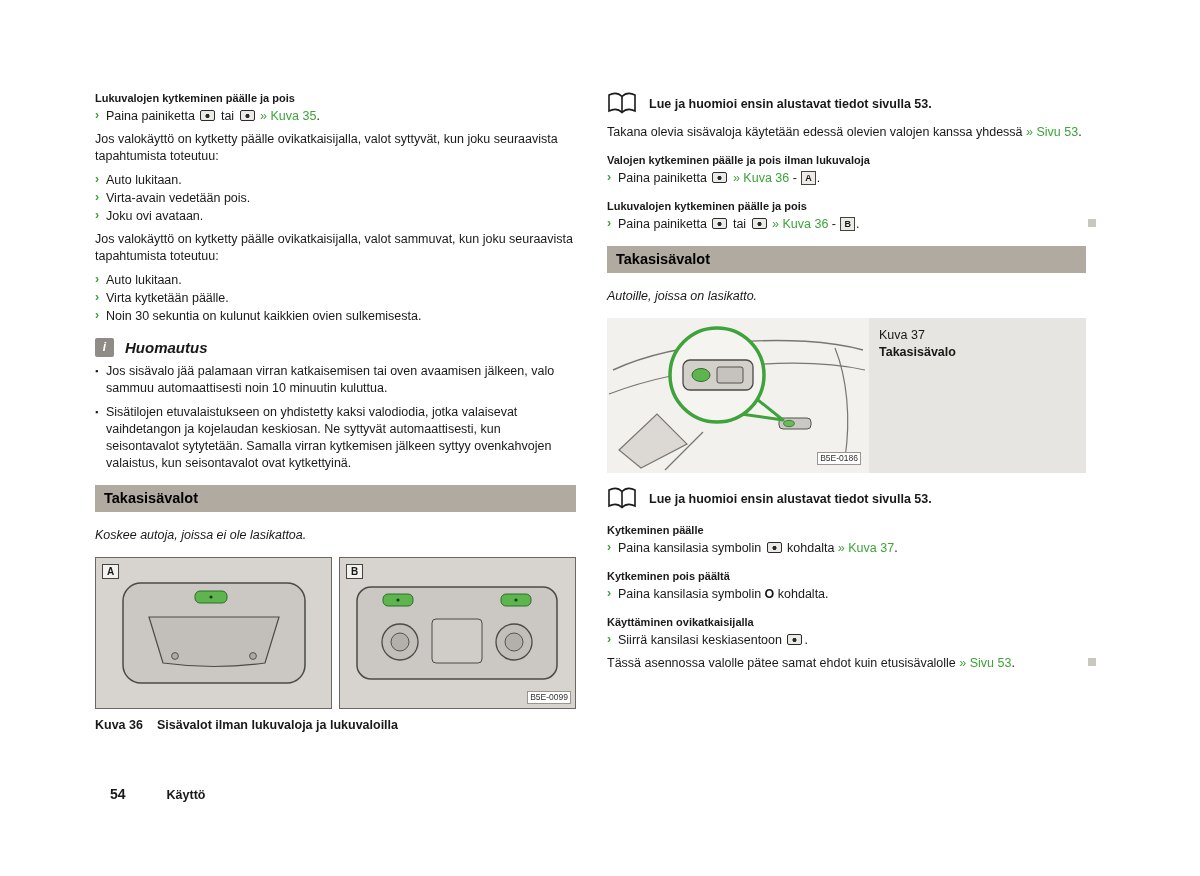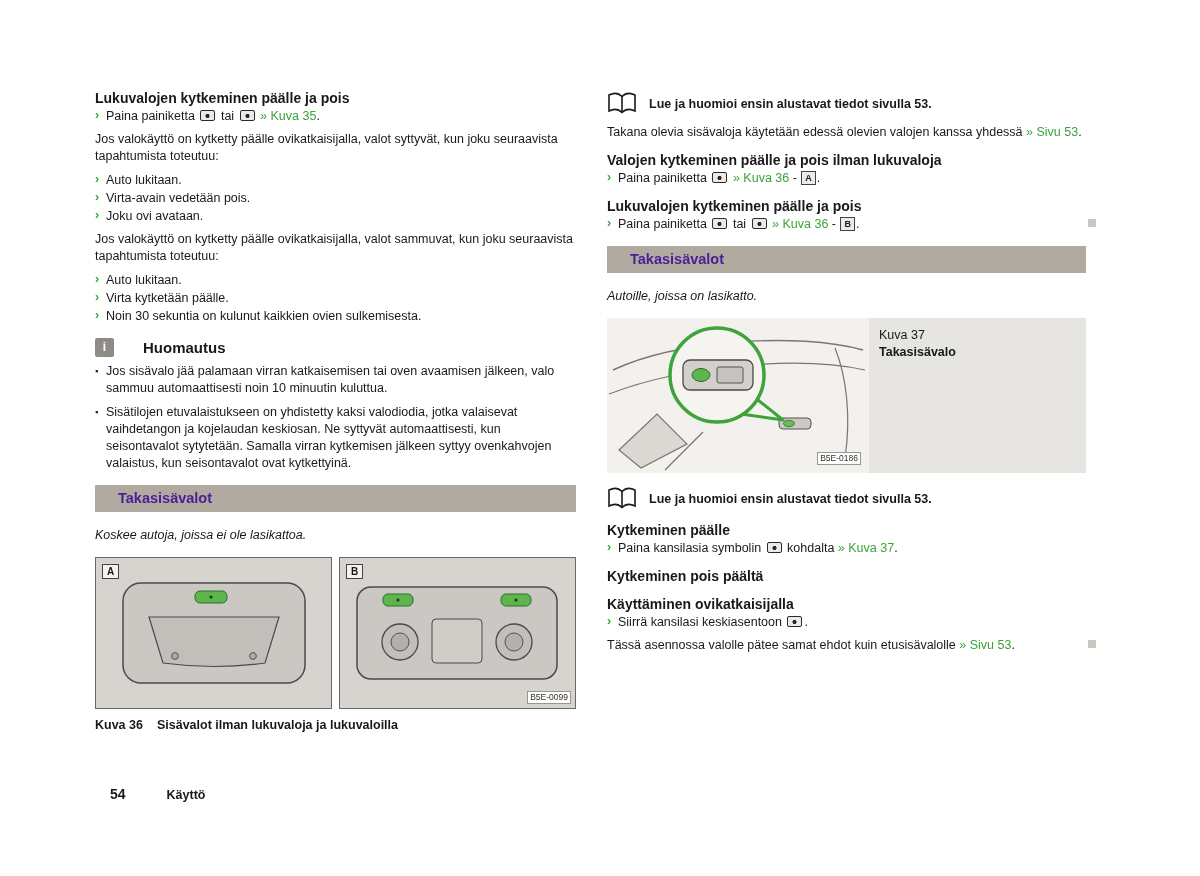--- a/index.html
+++ b/index.html
@@ -9,51 +9,51 @@
     font-size:12.5px; line-height:17px; color:#191919;
     position:relative; overflow:hidden;
   }
   :root { --green:#3da33a; --bar:#b1aaa1; }
 
   .col { position:absolute; top:90px; }
   #col-left  { left:95px;  width:481px; }
   #col-right { left:607px; width:479px; }
   #col-left > :first-child { margin-top:0; }
 
-  .head { font-size:14px; font-weight:bold; margin:11px 0 1px; }
+  .head { font-size:11px; font-weight:bold; margin:11px 0 1px; }
   .para { margin:6px 0 7px; }
   .bullet { position:relative; padding-left:11px; margin:1px 0; }
   .bullet::before { content:"›"; position:absolute; left:0; top:-1px; color:var(--green); font-weight:bold; }
   .g { color:var(--green); }
   .bo { font-weight:bold; }
   .box {
     display:inline-block; border:1px solid #45423f; background:#edebe7;
     font-size:9px; line-height:10px; font-weight:bold; padding:1px 3px;
     vertical-align:1px; margin:0 1px;
   }
   .sym {
     display:inline-block; width:15px; height:11px; border:1px solid #2a2a28; border-radius:2px;
     background:radial-gradient(circle at 50% 55%, #2a2a28 1.8px, rgba(0,0,0,0) 2.3px),
                linear-gradient(#eceae6,#eceae6);
     vertical-align:-1px; margin:0 2px;
   }
 
-  .note-head { display:flex; align-items:center; gap:29px; margin:13px 0 6px; }
+  .note-head { display:flex; align-items:center; gap:11px; margin:13px 0 6px;font-style:italic; }
   .i-icon {
     width:19px; height:19px; background:#8f8c87; border-radius:2px;
     color:#fff; font-weight:bold; font-size:12px; text-align:center; line-height:19px;
   }
   .i-icon::before { content:"i"; }
   .note-title { font-size:15px; font-weight:bold; }
   .note-item { position:relative; padding-left:11px; margin:4px 0 7px; }
   .note-item::before { content:"▪"; position:absolute; left:0; top:0; font-size:9px; color:#191919; }
 
   .section-bar {
-    background:var(--bar); color:#4c1d95; font-weight:bold; font-size:14.5px;
-    line-height:17px; padding:5px 23px; margin:13px 0 0;
+    background:var(--bar); color:#000000; font-weight:bold; font-size:14.5px;
+    line-height:17px; padding:5px 9px; margin:13px 0 0;
   }
   .italic-note { font-style:italic; margin:15px 0 13px; }
 
   .figure { position:relative; }
   .fig-label {
     position:absolute; width:17px; height:15px; background:#f4f2ef; border:1px solid #45423f;
     font-size:10px; font-weight:bold; text-align:center; line-height:14px;
   }
   .fig-code {
     position:absolute; font-size:8.5px; line-height:11px; background:#ffffff;
@@ -190,20 +190,21 @@
       <path d="M2 3 C7 0.5 12 1.5 15 4.5 C18 1.5 23 0.5 28 3 L28 19 C23 16.5 18 17.5 15 20.5 C12 17.5 7 16.5 2 19 Z" fill="#ffffff" stroke="#1a1a1a" stroke-width="1.6"></path>
       <path d="M15 4.5 L15 20.5" stroke="#1a1a1a" stroke-width="1.6"></path>
     </svg>
     <span class="intro-text">Lue ja huomioi ensin alustavat tiedot sivulla 53.</span>
   </div>
 
   <div class="head">Kytkeminen päälle</div>
   <div class="bullet"><span>Paina kansilasia symbolin </span><span class="sym"></span><span> kohdalta </span><span class="g">» Kuva 37</span><span>.</span></div>
 
   <div class="head">Kytkeminen pois päältä</div>
+  <div class="bullet"><span>Paina kansilasia symbolin </span><span class="bo">O</span><span> kohdalta.</span></div>
 
   <div class="head">Käyttäminen ovikatkaisijalla</div>
   <div class="bullet"><span>Siirrä kansilasi keskiasentoon </span><span class="sym"></span><span>.</span></div>
 
   <div class="para" style="position:relative;">
     <span class="endmark" style="right:-10px; top:3px;"></span>
   <span>Tässä asennossa valolle pätee samat ehdot kuin etusisävalolle </span><span class="g">» Sivu 53</span><span>.</span></div>
 
 </div>
 

